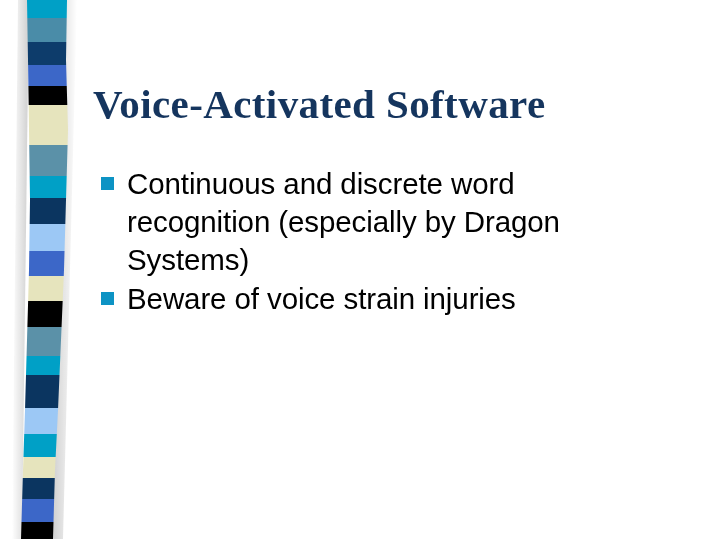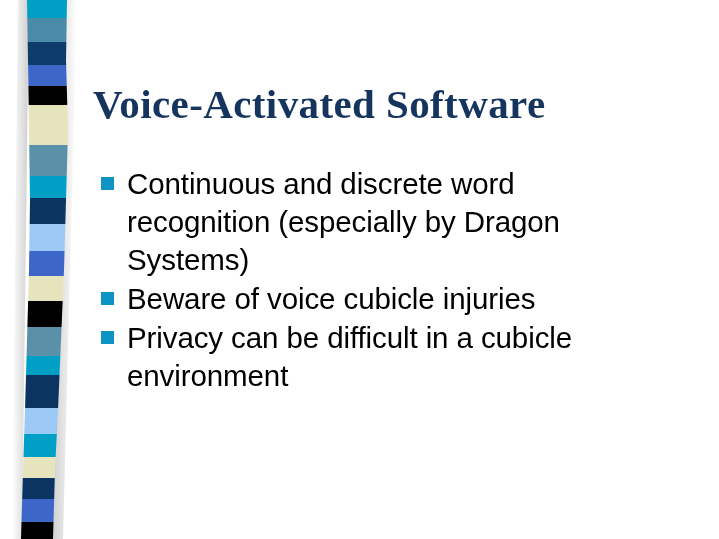--- a/index.html
+++ b/index.html
@@ -131,23 +131,19 @@
   <ul id="bullet-list" style="list-style:none;margin:5px;padding:0;">
 
     <li class="bullet-item">
       <span class="bullet-marker"></span>
       <span class="bullet-text">Continuous and discrete word recognition (especially by Dragon Systems)</span>
     </li>
 
 
     <li class="bullet-item">
       <span class="bullet-marker"></span>
-      <span class="bullet-text">Beware of voice cubicle injuries</span>
+      <span class="bullet-text">Beware of voice strain injuries</span>
     </li>
 
-    <li class="bullet-item">
-      <span class="bullet-marker"></span>
-      <span class="bullet-text">Privacy can be difficult in a cubicle environment</span>
-    </li>
 
   </ul>
 
 </div>
 
 </body></html>

